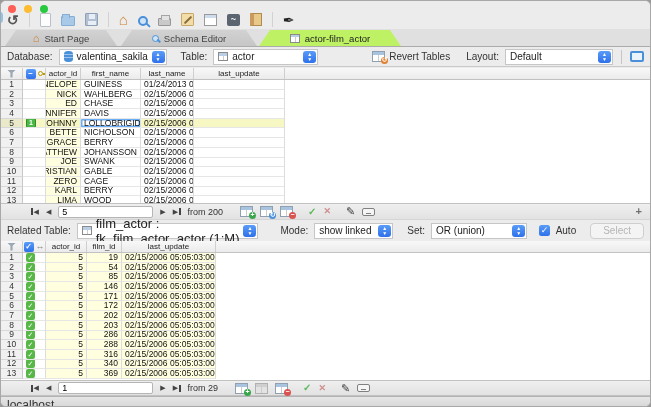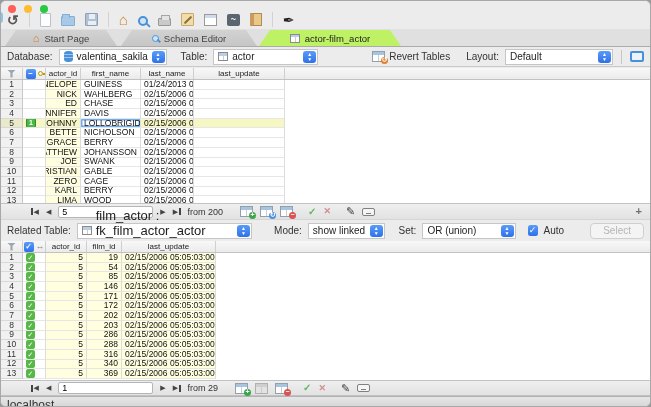--- a/index.html
+++ b/index.html
@@ -411,21 +411,21 @@
     <div class="dropdown" style="width:100px;align-items:center;">
       <span>OR (union)</span>
       <span class="stepper">
           <span>▲</span>
           <span>▼</span>
         </span>
     </div>
     <span class="spacer"></span>
     <span class="checkbox">✓</span>
     <span class="lbl">Auto</span>
-    <div class="btn-disabled" style="margin-left:20px;">
+    <div class="btn-disabled" style="margin-left:8px;">
       <span>Select</span>
     </div>
   </div>
 
   <div class="grid bgrid">
     <div class="ghead">
       <div class="hcell b-num">
           <span class="icon-funnel"></span>
         </div>
       <div class="hcell b-chk">

